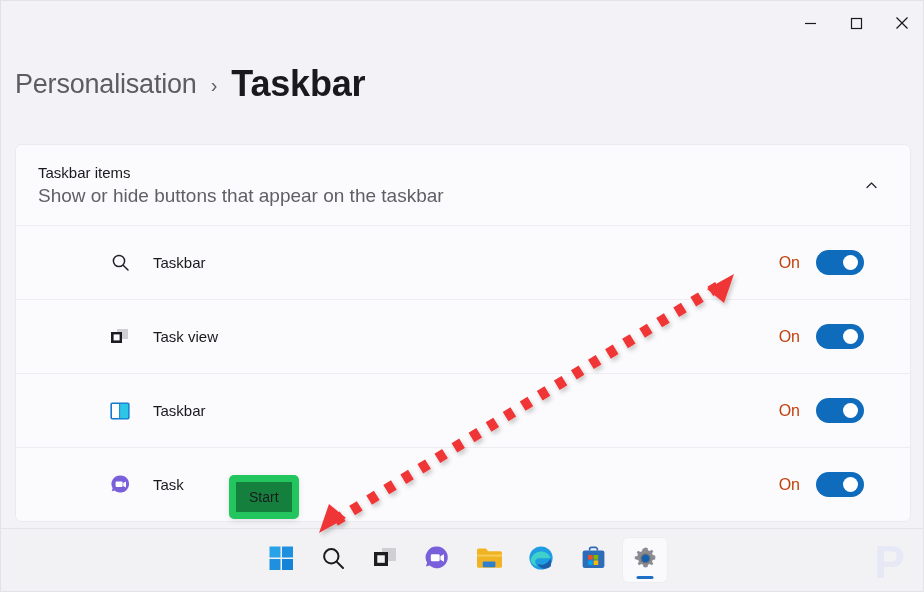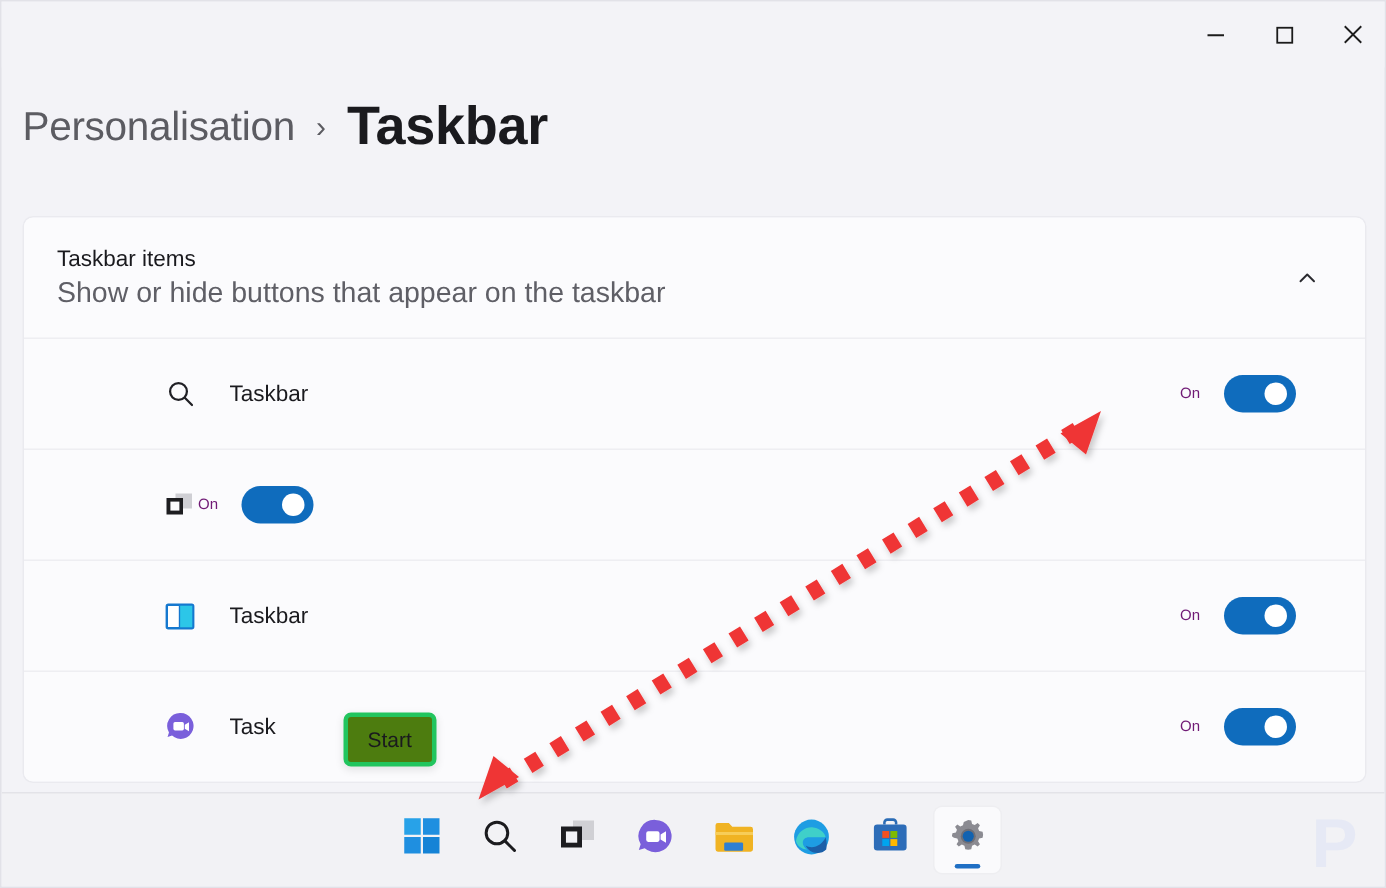--- a/index.html
+++ b/index.html
@@ -126,22 +126,22 @@
     display: flex; align-items: center; justify-content: center;
     flex: 0 0 auto;
   }
   .row-label {
     margin-left: 21px;
     font-size: 15px;
     color: #1a1a1e;
     flex: 1 1 auto;
   }
   .row-state {
-    font-size: 10px;
-    color: #701a75;
+    font-size: 16px;
+    color: #c2410c;
     margin-right: 16px;
   }
 
   
   .toggle {
     width: 48px;
     height: 25px;
     border-radius: 13px;
     background: #0f6cbd;
     position: relative;
@@ -193,22 +193,22 @@
     border-radius: 2px;
     background: #1f6fc4;
   }
 
   
   .tooltip {
     position: absolute;
     left: 228px;
     top: 474px;
     padding: 7px 13px;
-    background: #4d7c0f;
-    border: 3px solid #22c55e;
+    background: #15803d;
+    border: 7px solid #22c55e;
     border-radius: 5px;
     font-size: 14px;
     color: #1a1a1e;
     box-shadow: 0 2px 6px rgba(0,0,0,0.10);
     z-index: 40;
   }
 
   
   .annot {
     position: absolute;
@@ -289,20 +289,21 @@
     </div>
 
     <div class="row">
       <div class="row-icon">
         <svg width="20" height="18" viewBox="0 0 20 18">
           <rect x="7" y="1" width="11" height="10" fill="#cfcfd4"></rect>
           <rect x="1" y="4" width="11" height="11" fill="#1d1d20"></rect>
           <rect x="3.6" y="6.4" width="6" height="6" fill="#fbfbfd"></rect>
         </svg>
       </div>
+      <div class="row-label">Task view</div>
       <div class="row-state">On</div>
       <div class="toggle">
           <span class="knob"></span>
         </div>
     </div>
 
     <div class="row">
       <div class="row-icon">
         <svg width="20" height="20" viewBox="0 0 20 20">
           <rect x="1.2" y="2.2" width="17.6" height="15.6" rx="1" fill="#ffffff" stroke="#1578cf" stroke-width="1.6"></rect>

